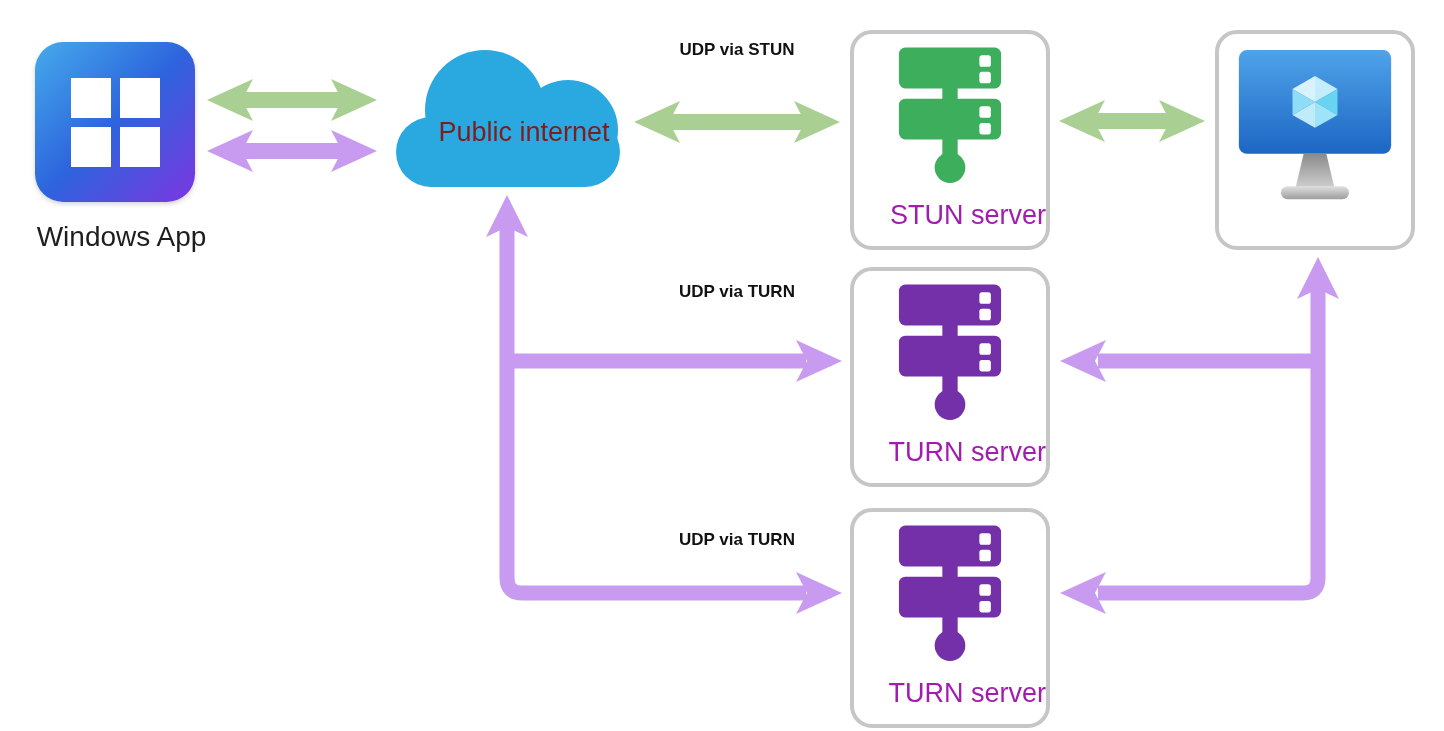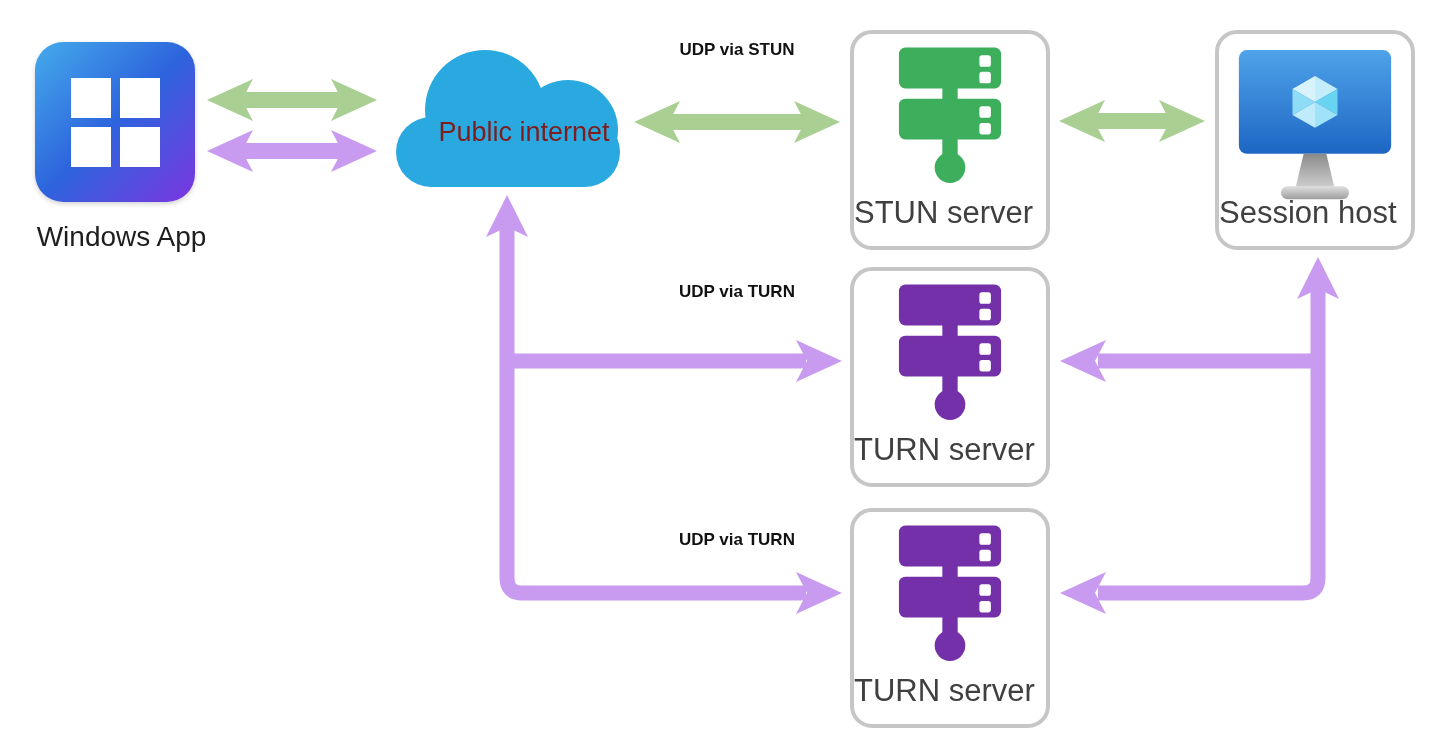--- a/index.html
+++ b/index.html
@@ -22,22 +22,22 @@
                font-size:28px; color:#1e1e1e; }
 
   
   .cloud-label { left:404px; top:45px; width:240px; height:148px;
                  display:flex; align-items:center; justify-content:center;
                  padding-top:26px; color:#7f1d1d; font-size:27px; }
 
   
   .node-box { position:absolute; width:200px; height:220px; background:#fff;
               border:4px solid #C6C6C6; border-radius:22px; }
-  .node-label { position:absolute; left:0; right:0; bottom:15px; text-align:left;
-                font-size:31px; color:#404040; }
+  .node-label { position:absolute; left:0; right:0; bottom:15px; text-align:right;
+                font-size:27px; color:#a21caf; }
   .server-icon { position:absolute; left:50%; transform:translateX(-50%); top:11px;
                  width:128px; height:143px; }
   .monitor-icon { position:absolute; left:50%; transform:translateX(-50%); top:8px;
                   width:162px; height:162px; }
 
   
   .edge-label { position:absolute; width:212px; text-align:center; font-size:17px;
                 font-weight:bold; color:#111111; }
 
   svg.arrow { position:absolute; }
@@ -158,21 +158,20 @@
         <polygon points="50,37 50,21 36.1,29" fill="#D9F3FD"></polygon>
         <polygon points="50,37 50,21 63.9,29" fill="#C4EDFB"></polygon>
         <polygon points="50,37 63.9,29 63.9,45" fill="#69D3F2"></polygon>
         <polygon points="50,37 63.9,45 50,53" fill="#9FE3F8"></polygon>
         <polygon points="50,37 50,53 36.1,45" fill="#C0EBFA"></polygon>
         <polygon points="50,37 36.1,45 36.1,29" fill="#8FDCF6"></polygon>
       </g>
       <polygon points="43,69 57,69 62,90 38,90" fill="url(#stnd)"></polygon>
       <rect x="29" y="89" width="42" height="8" rx="4" fill="url(#base)"></rect>
     </svg>
-    <div class="node-label">Session host</div>
   </div>
 
   <div class="node-box" style="left:850px;top:267px">
     <svg class="server-icon" viewBox="0 0 100 112">
       <g fill="#7430A8">
         <rect x="10" y="2" width="80" height="32" rx="5"></rect>
         <rect x="10" y="42" width="80" height="32" rx="5"></rect>
         <rect x="44" y="30" width="12" height="16"></rect>
         <rect x="44" y="72" width="12" height="16"></rect>
         <circle cx="50" cy="96" r="12"></circle>

